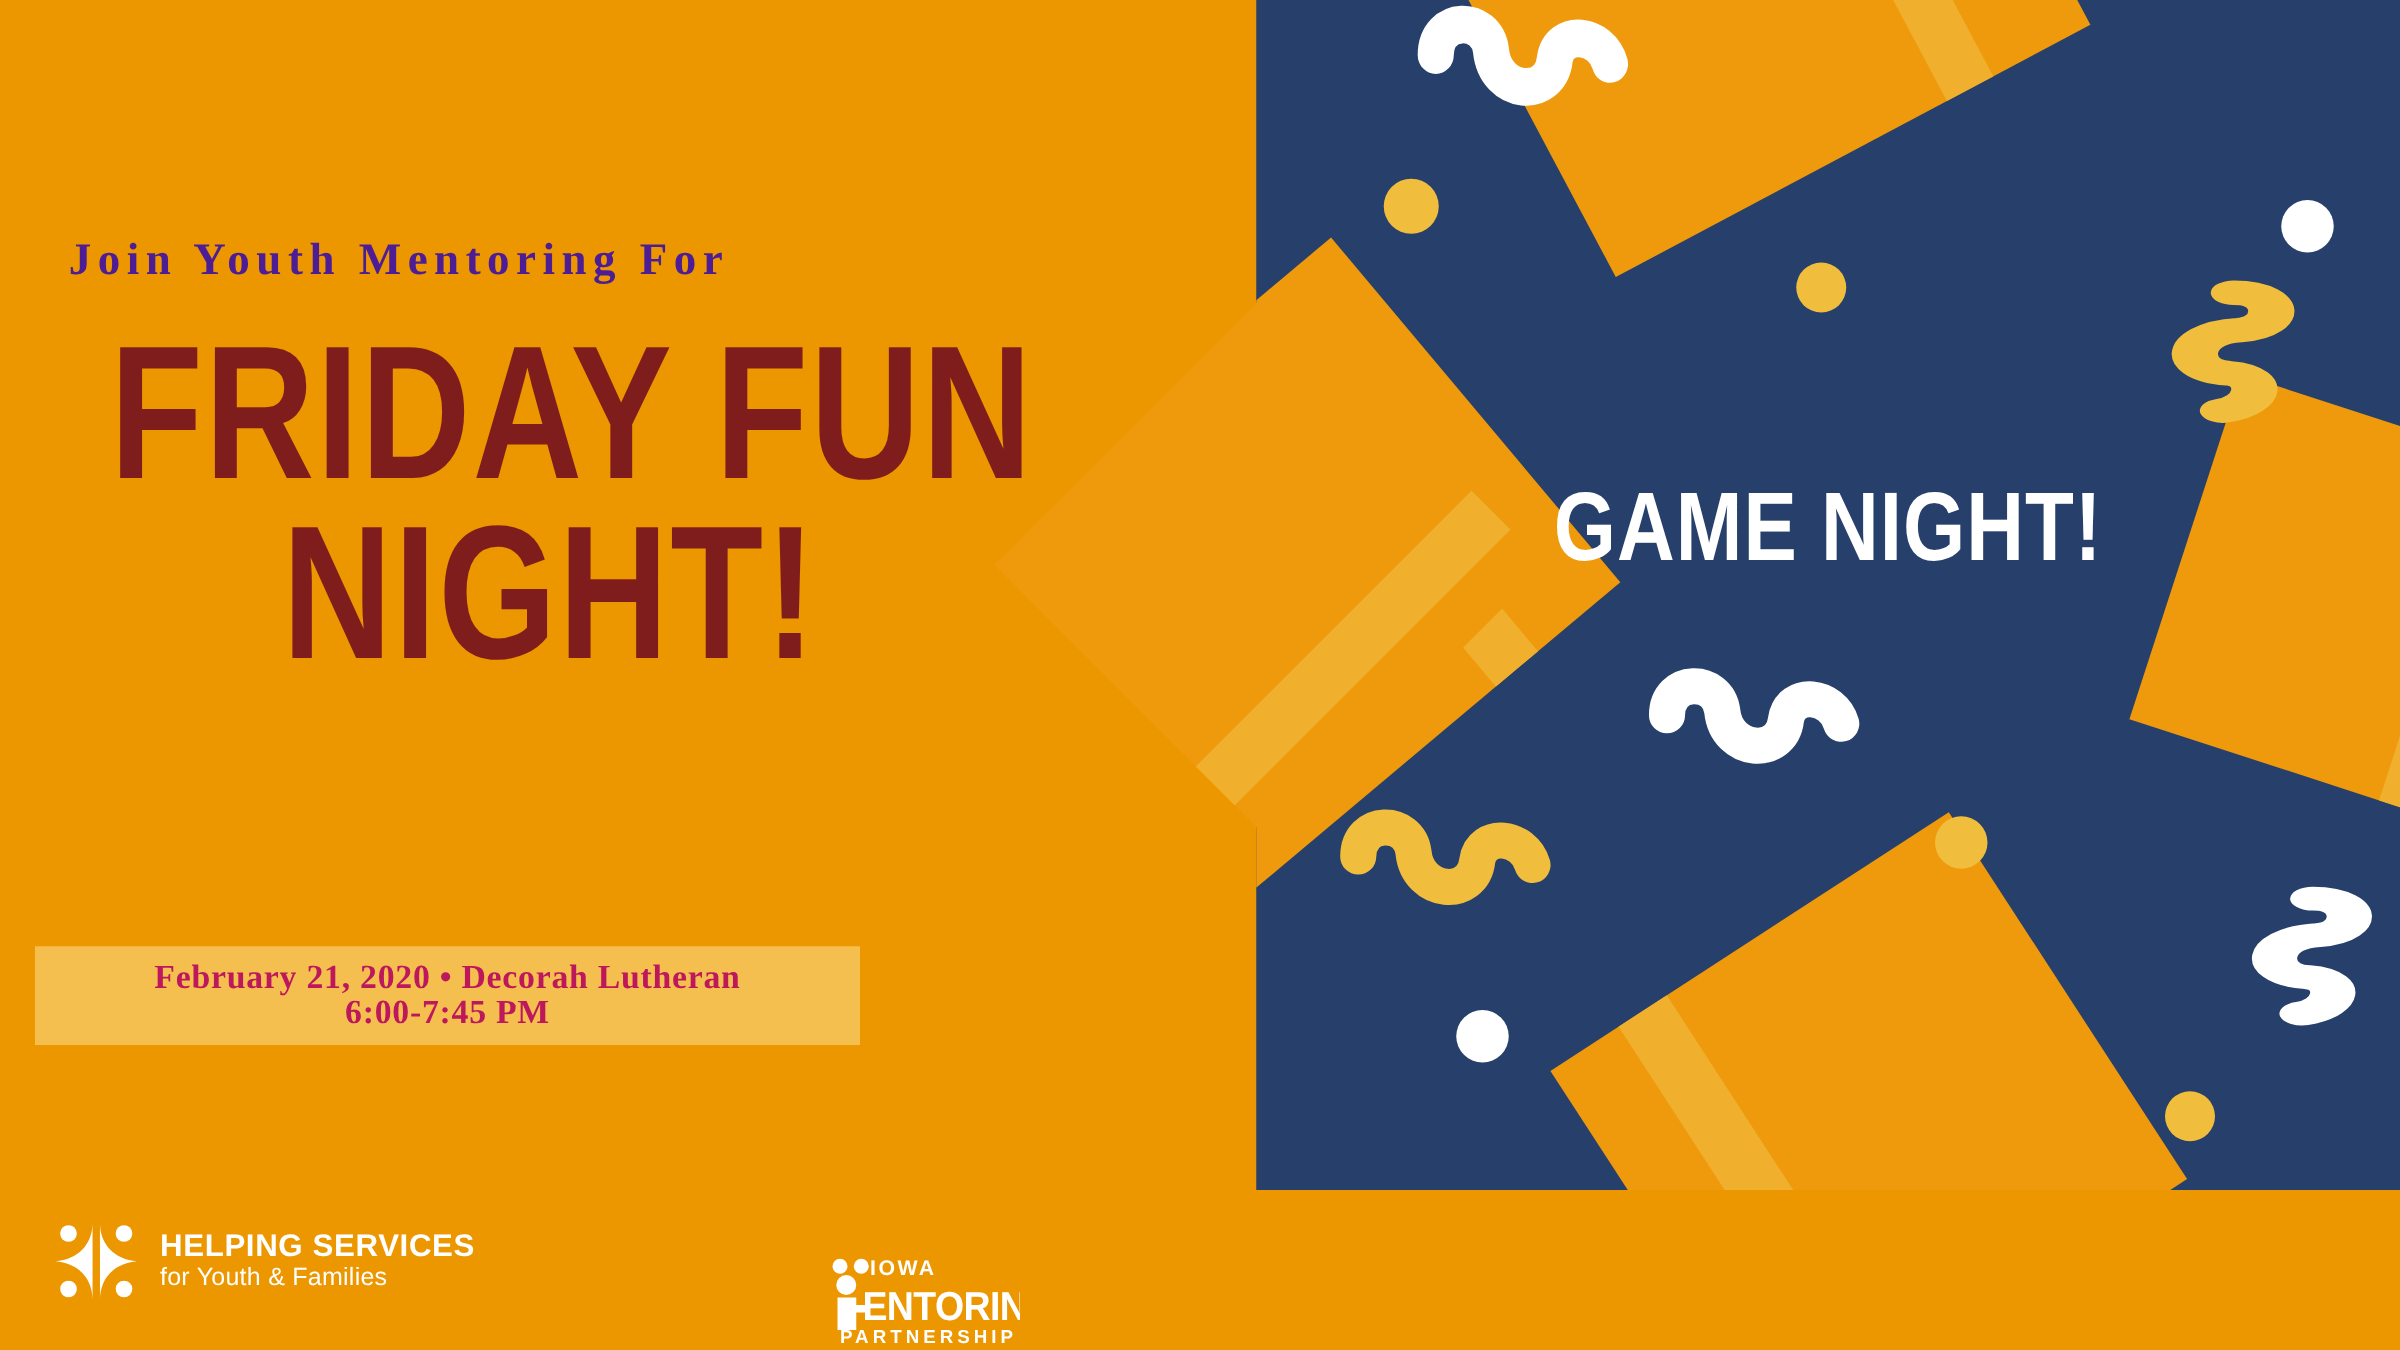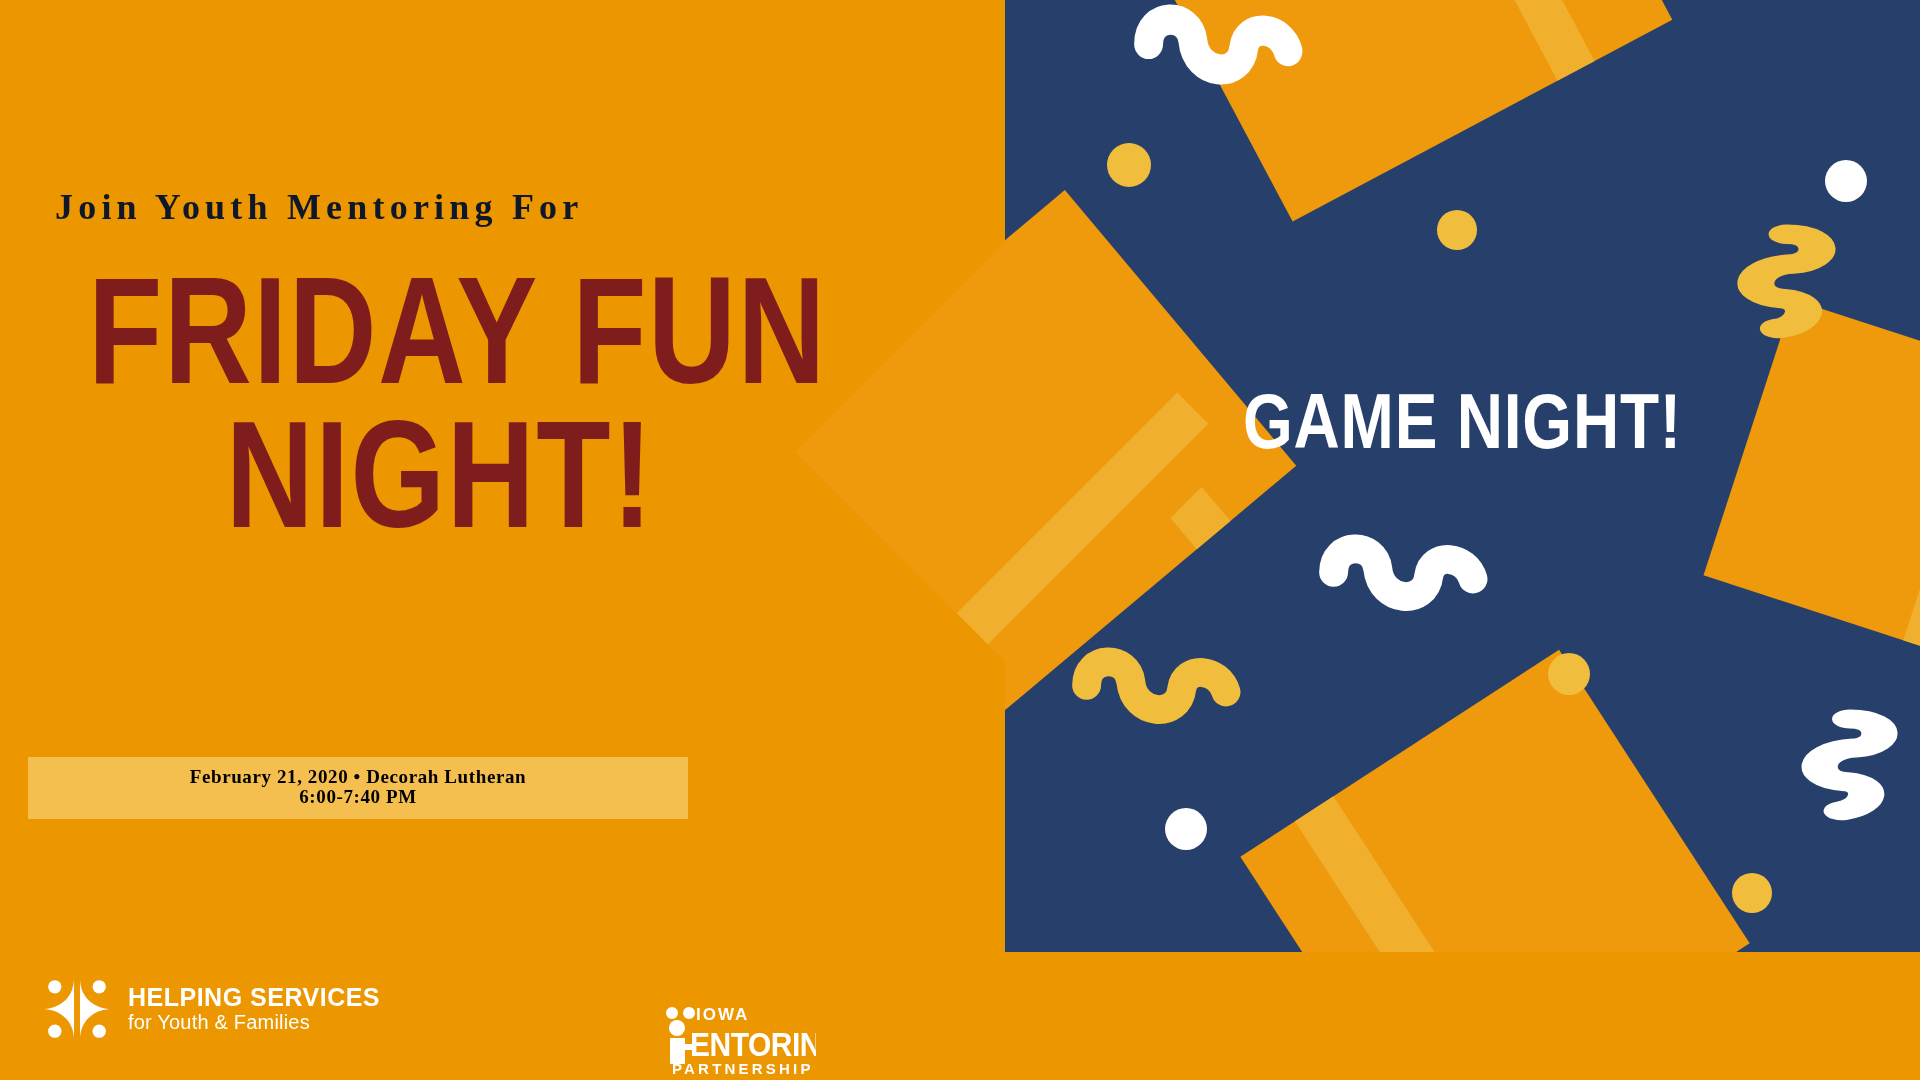--- a/index.html
+++ b/index.html
@@ -58,21 +58,21 @@
   
   #left-panel {
     position:absolute;
     left:0; top:0;
     width:1005px; height:1080px;
   }
 
   #eyebrow {
     position:absolute;
     left:55px; top:186px;
-    color:#0f172a;
+    color:#4c1d95;
     font-family:"Liberation Serif","DejaVu Serif", serif;
     font-weight:bold;
     font-size:36px;
     letter-spacing:5.2px;
     white-space:nowrap;
   }
 
   #headline {
     position:absolute;
     left:0px; top:258px;
@@ -95,24 +95,24 @@
   #detail-banner {
     position:absolute;
     left:28px; top:757px;
     width:660px;
     padding:10px 14px 12px 14px;
     background:#f5bf4f;
     text-align:center;
   }
   #detail-banner .dline {
     display:block;
-    color:#000000;
+    color:#be185d;
     font-family:"Liberation Serif","DejaVu Serif", serif;
     font-weight:bold;
-    font-size:19px;
+    font-size:27px;
     line-height:1.05;
     letter-spacing:0.6px;
     white-space:nowrap;
   }
 
   
   #hs-logo {
     position:absolute;
     left:40px; top:972px;
     display:flex; align-items:center; gap:14px;
@@ -153,21 +153,21 @@
 
     <div id="eyebrow">Join Youth Mentoring For</div>
 
     <div id="headline">
       <span class="line">FRIDAY FUN</span>
       <span class="line">NIGHT!</span>
     </div>
 
     <div id="detail-banner">
       <span class="dline">February 21, 2020 • Decorah Lutheran</span>
-      <span class="dline">6:00-7:40 PM</span>
+      <span class="dline">6:00-7:45 PM</span>
     </div>
 
     <div id="hs-logo">
       <div id="hs-mark">
         <svg viewBox="0 0 100 100" width="74" height="74" aria-hidden="true">
 
           <path d="M46 2 C46 26 30 42 6 44 C30 46 46 62 46 86 L46 2 Z" fill="#ffffff" transform="translate(0,6)"></path>
           <path d="M54 2 C54 26 70 42 94 44 C70 46 54 62 54 86 L54 2 Z" fill="#ffffff" transform="translate(0,6)"></path>
           <circle cx="20" cy="20" r="9" fill="#ffffff"></circle>
           <circle cx="80" cy="20" r="9" fill="#ffffff"></circle>

